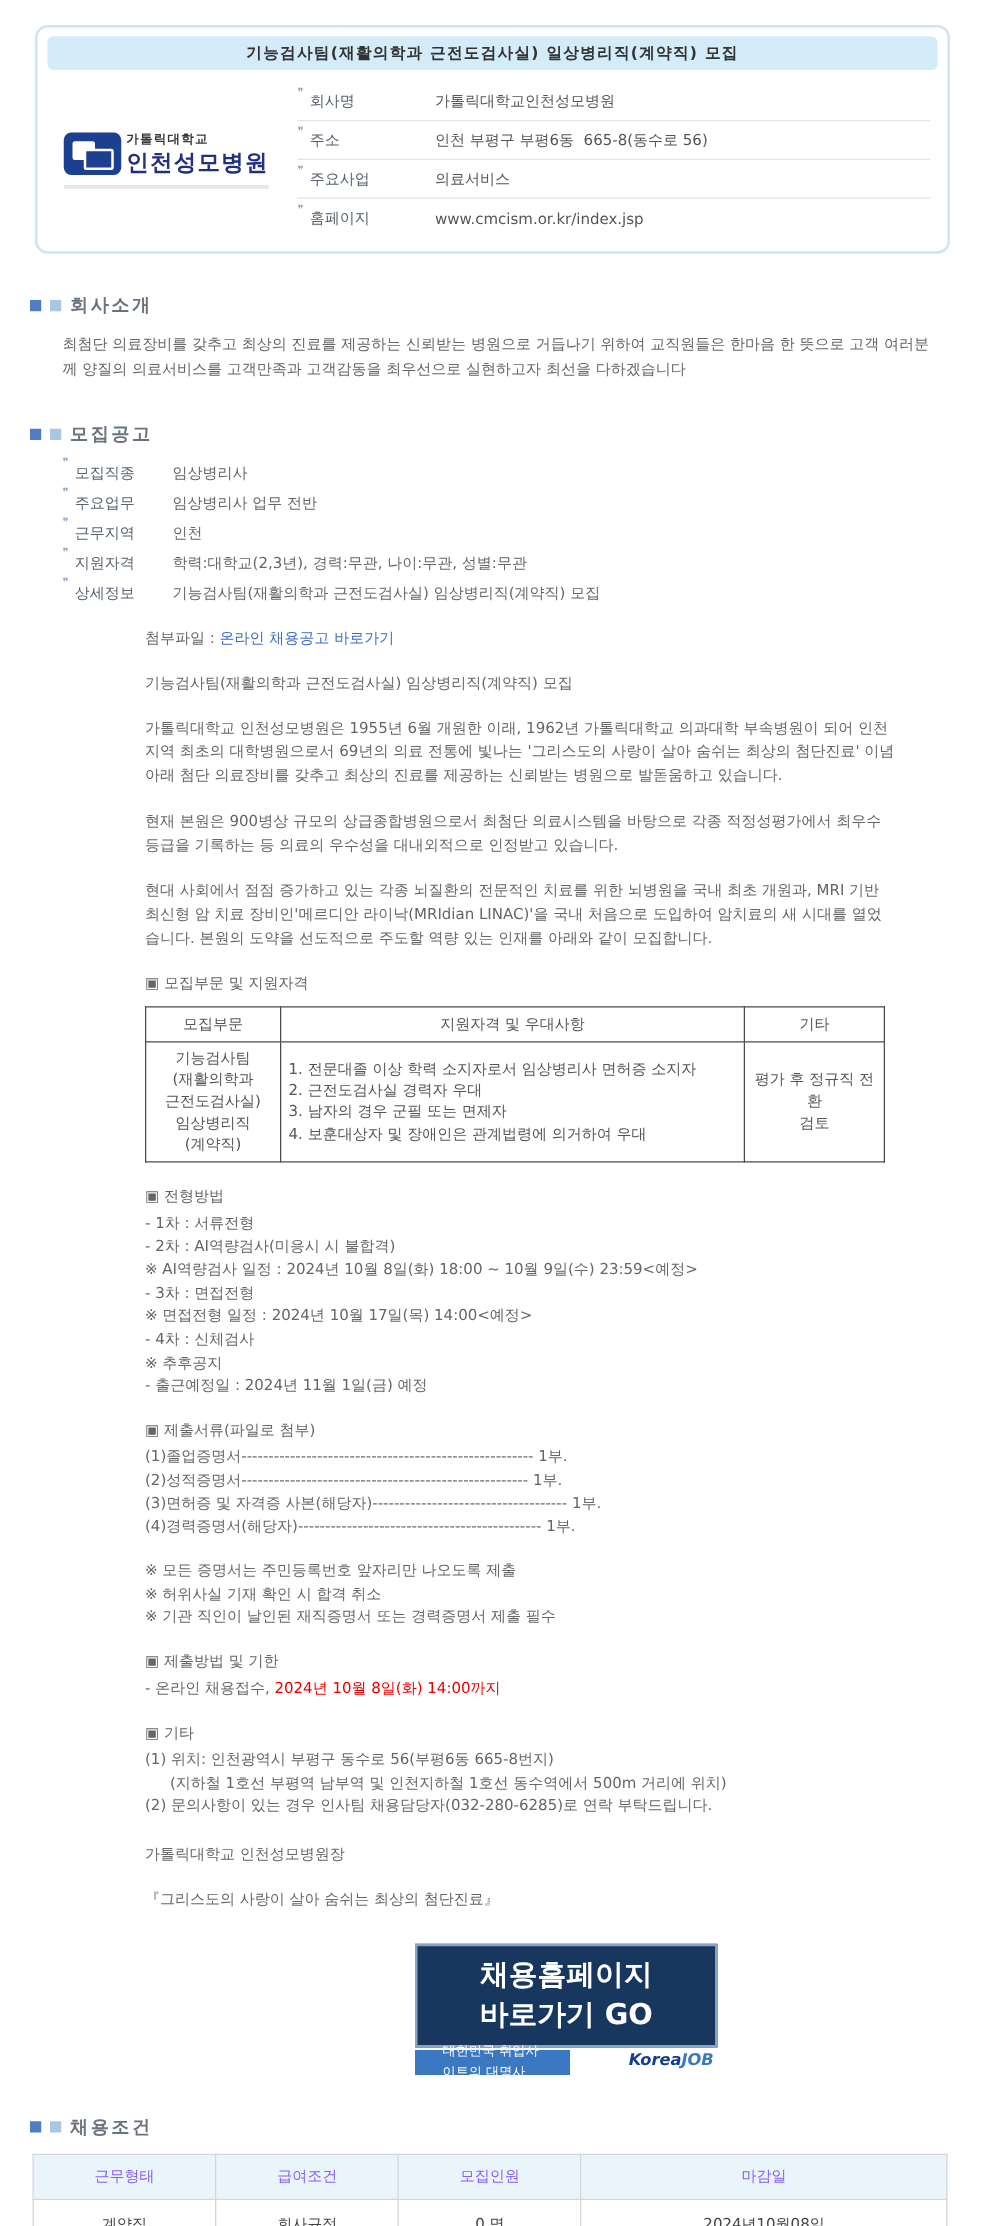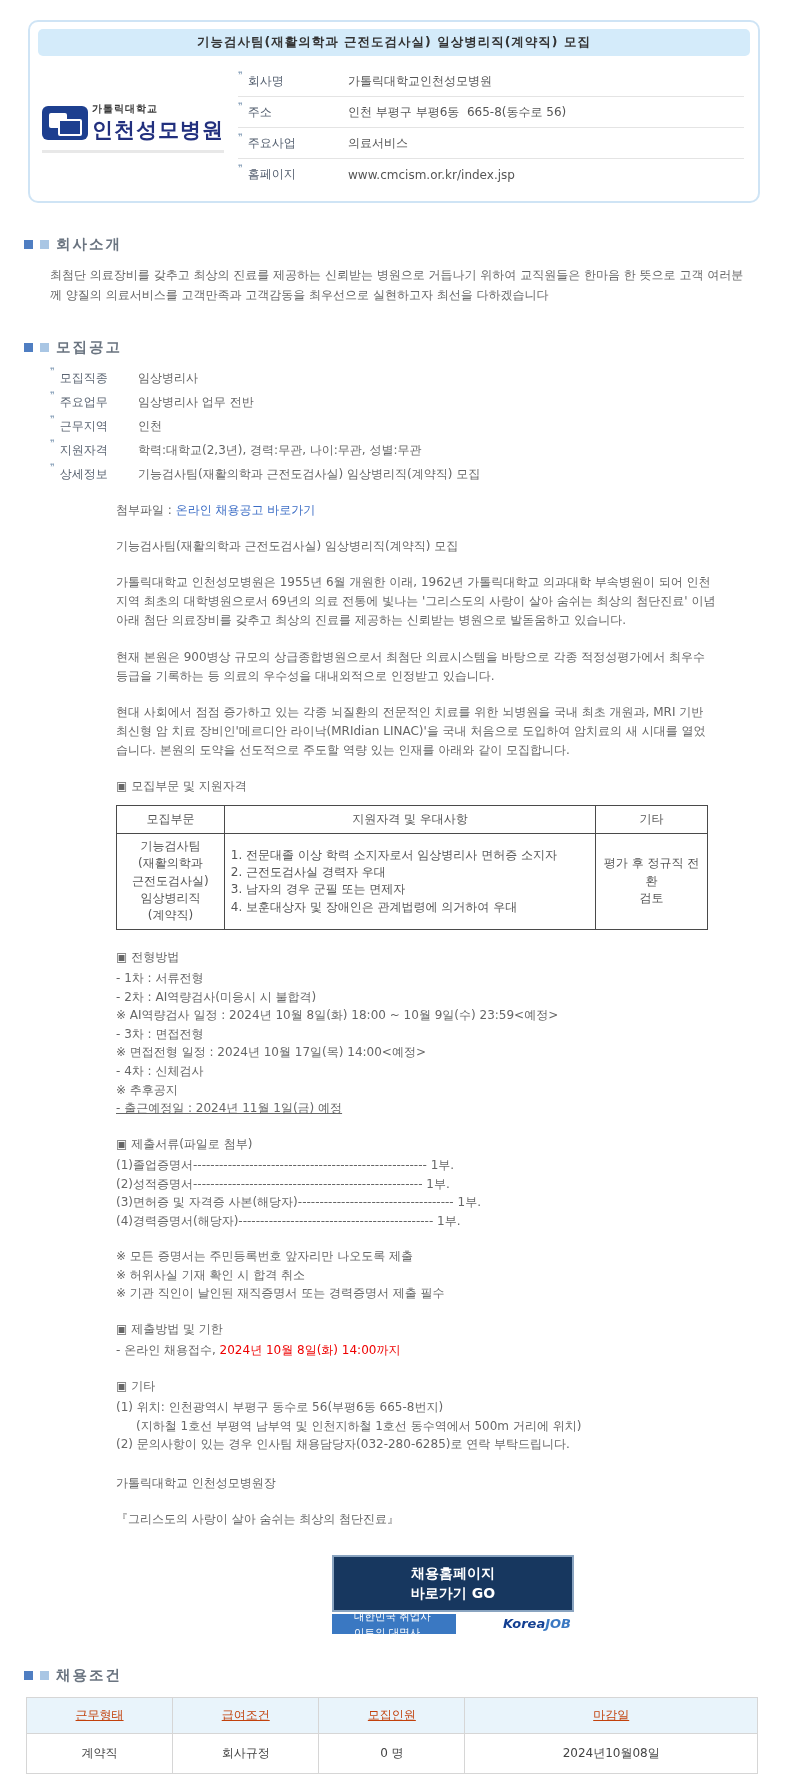--- a/index.html
+++ b/index.html
@@ -29,21 +29,21 @@
   }
   .emblem:before {
     content:""; position:absolute; left:7px; top:7px; width:18px; height:15px;
     background:#fff; border-radius:2px;
   }
   .emblem:after {
     content:""; position:absolute; left:16px; top:13px; width:20px; height:13px;
     background:#1d3f8f; border:2px solid #fff; border-radius:2px;
   }
   .logo-text-univ { font-size:10px; font-weight:bold; color:#3a3a3a; letter-spacing:1px; }
-  .logo-text-hosp { font-size:21px; font-weight:bold; color:#22307e; letter-spacing:1px; }
+  .logo-text-hosp { font-size:18px; font-weight:bold; color:#22307e; letter-spacing:1px; }
   .info-table { flex:1; margin-left:10px; margin-right:6px; }
   .info-row { display:flex; align-items:center; padding:7px 0 6px 0; border-bottom:1px solid #e4e4e4; }
   .info-row:last-child { border-bottom:none; }
   .info-label { width:110px; color:#556070; display:flex; gap:5px; }
   .info-value { color:#555; }
 
   
   .section { margin:32px 0 0 24px; }
   .sec-head { display:flex; align-items:center; gap:7px; margin-bottom:12px;font-weight:bold; }
   .sq { width:9px; height:9px; display:inline-block; }
@@ -78,32 +78,32 @@
 
   .line { line-height:1.55; }
   .red { color:#ee0000; }
 
   .closing { margin:20px 0 17px 0; }
 
   
   .banner { width:242px; margin:26px 0 0 216px; cursor:pointer; }
   .banner-box {
     background:#17375f; border:2px solid #8aa4c0; color:#fff; text-align:center;
-    font-weight:bold; font-size:14px; line-height:1.4; padding:7px 0;
+    font-weight:bold; font-size:23px; line-height:1.4; padding:7px 0;
   }
   .banner-strip { display:flex; margin-top:2px; height:20px; font-size:10.5px; align-items:stretch; }
   .strip-kr { background:#3a78c2; color:#fff; display:flex; align-items:center; padding:0 22px; flex:1; justify-content:center; }
   .strip-brand { background:#fff; display:flex; align-items:center; padding:0 3px; font-style:italic; font-weight:bold; font-size:13px;margin-left:44px; }
   .brand-a { color:#123f92; }
   .brand-b { color:#3a78c2; }
 
   
   table.cond { border-collapse:collapse; width:732px; margin-left:2px; }
   table.cond th, table.cond td { border:1px solid #d6d6d6; text-align:center; font-weight:normal; }
-  table.cond th { background:#e9f4fb; color:#c2410c; font-size:12px; padding:9px 0;text-decoration:underline; }
+  table.cond th { background:#e9f4fb; color:#8b5cf6; font-size:12px; padding:9px 0; }
   table.cond td { color:#444; font-size:12px; padding:11px 0; }
 </style>
 </head>
 <body>
 
 <div class="card">
   <div class="card-title">기능검사팀(재활의학과 근전도검사실) 일상병리직(계약직) 모집</div>
   <div class="card-body">
     <div class="logo-wrap">
       <div class="logo-inner">
@@ -234,21 +234,21 @@
       </table>
 
     <div class="blk-title">▣ 전형방법</div>
     <div class="line">- 1차 : 서류전형</div>
     <div class="line">- 2차 : AI역량검사(미응시 시 불합격)</div>
     <div class="line">※ AI역량검사 일정 : 2024년 10월 8일(화) 18:00 ~ 10월 9일(수) 23:59&lt;예정&gt;</div>
     <div class="line">- 3차 : 면접전형</div>
     <div class="line">※ 면접전형 일정 : 2024년 10월 17일(목) 14:00&lt;예정&gt;</div>
     <div class="line">- 4차 : 신체검사</div>
     <div class="line">※ 추후공지</div>
-    <div class="line" style="margin-bottom:17px;text-decoration:underline;">- 출근예정일 : 2024년 11월 1일(금) 예정</div>
+    <div class="line" style="margin-bottom:17px;">- 출근예정일 : 2024년 11월 1일(금) 예정</div>
 
     <div class="blk-title">▣ 제출서류(파일로 첨부)</div>
     <div class="line">(1)졸업증명서------------------------------------------------------ 1부.</div>
     <div class="line">(2)성적증명서----------------------------------------------------- 1부.</div>
     <div class="line">(3)면허증 및 자격증 사본(해당자)------------------------------------ 1부.</div>
     <div class="line" style="margin-bottom:17px;">(4)경력증명서(해당자)--------------------------------------------- 1부.</div>
 
     <div class="line">※ 모든 증명서는 주민등록번호 앞자리만 나오도록 제출</div>
     <div class="line">※ 허위사실 기재 확인 시 합격 취소</div>
     <div class="line" style="margin-bottom:17px;">※ 기관 직인이 날인된 재직증명서 또는 경력증명서 제출 필수</div>

